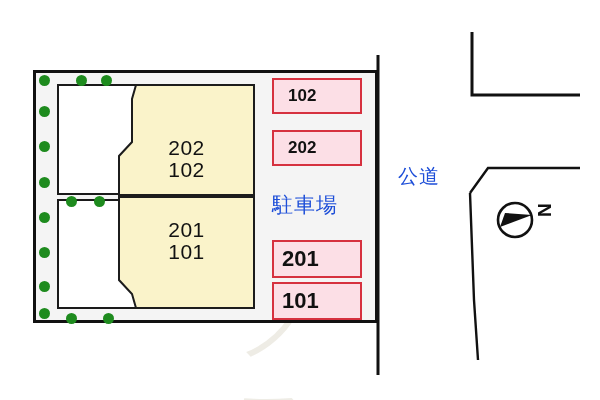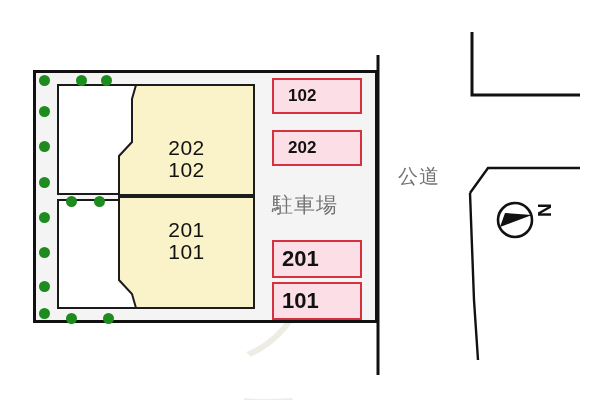--- a/index.html
+++ b/index.html
@@ -67,21 +67,21 @@
 
   
   .dot {
     width: 11px; height: 11px;
     border-radius: 50%;
     background: #1e8b1e;
   }
 
   
   .jp {
-    color: #737373;
+    color: #1d4ed8;
     font-family: "DejaVu Sans", "Liberation Sans", sans-serif;
     white-space: nowrap;
   }
   .lbl-parking { font-size: 21px; letter-spacing: 1px; font-family: Liberation Serif, serif; }
   .lbl-road    { font-size: 20px; letter-spacing: 1px; }
 
   
   .road-svg { left: 0; top: 0; width: 600px; height: 400px; pointer-events: none; }
 
   

